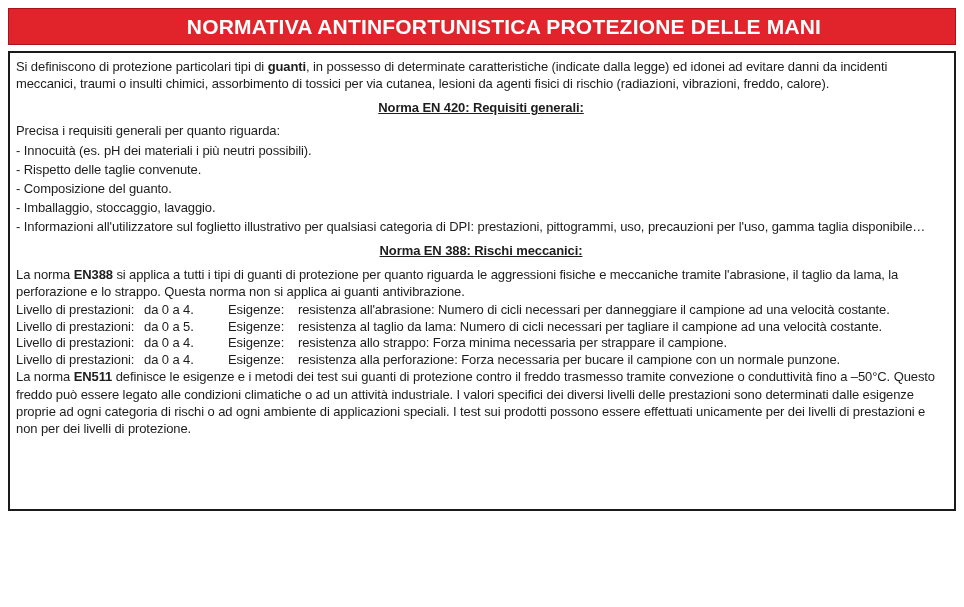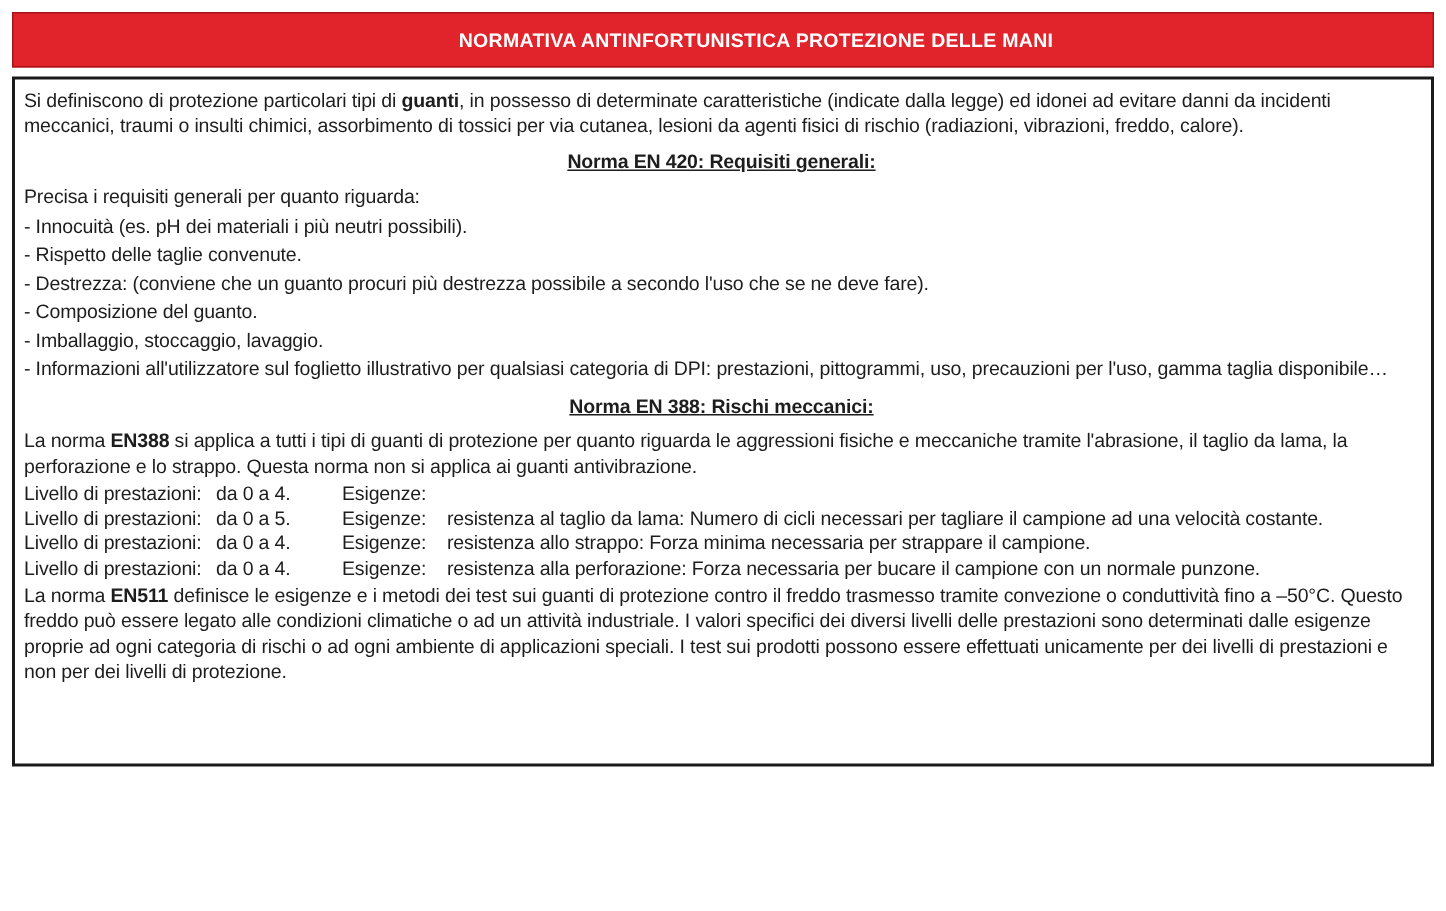--- a/index.html
+++ b/index.html
@@ -19,21 +19,21 @@
   .titlebar {
     box-sizing: border-box;
     height: 37px;
     background: #e1232b;
     border: 1px solid #a9131a;
     display: flex; align-items: center; justify-content: center;
   }
   .titlebar h1 {
     margin: 0;
     color: #ffffff;
-    font-size: 13px;
+    font-size: 21px;
     font-weight: bold;
     letter-spacing: 0.2px;
     white-space: nowrap;
     padding-left: 44px;
   }
   .docbox {
     box-sizing: border-box;
     margin-top: 6px;
     height: 460px;
     border: 2px solid #1a1a1a;
@@ -75,33 +75,33 @@
 
     <p><span>Si definiscono di protezione particolari tipi di </span><b>guanti</b><span>, in possesso di determinate caratteristiche (indicate dalla legge) ed idonei ad evitare danni da incidenti meccanici, traumi o insulti chimici, assorbimento di tossici per via cutanea, lesioni da agenti fisici di rischio (radiazioni, vibrazioni, freddo, calore).</span></p>
 
 
     <div class="sec-head">Norma EN 420: Requisiti generali:</div>
 
     <p class="lead">Precisa i requisiti generali per quanto riguarda:</p>
 
     <p class="bullet">- Innocuità (es. pH dei materiali i più neutri possibili).</p>
     <p class="bullet">- Rispetto delle taglie convenute.</p>
-    <p class="bullet">- Destrezza: (conviene che un guanto procuri più destrezza possibile a secondo l'uso che se ne deve fare).</p>
     <p class="bullet">- Composizione del guanto.</p>
     <p class="bullet">- Imballaggio, stoccaggio, lavaggio.</p>
     <p class="bullet">- Informazioni all'utilizzatore sul foglietto illustrativo per qualsiasi categoria di DPI: prestazioni, pittogrammi, uso, precauzioni per l'uso, gamma taglia disponibile…</p>
 
     <div class="sec-head">Norma EN 388: Rischi meccanici:</div>
 
     <p><span>La norma </span><b>EN388</b><span> si applica a tutti i tipi di guanti di protezione per quanto riguarda le aggressioni fisiche e meccaniche tramite l'abrasione, il taglio da lama, la perforazione e lo strappo. Questa norma non si applica ai guanti antivibrazione.</span></p>
 
     <div class="prow">
       <span class="lbl">Livello di prestazioni:</span>
       <span class="rng">da 0 a 4.</span>
       <span class="esg">Esigenze:</span>
+      <span class="txt">resistenza all'abrasione:  Numero di cicli necessari per danneggiare il campione ad una velocità costante.</span>
     </div>
     <div class="prow">
       <span class="lbl">Livello di prestazioni:</span>
       <span class="rng">da 0 a 5.</span>
       <span class="esg">Esigenze:</span>
       <span class="txt">resistenza al taglio da lama: Numero di cicli necessari per tagliare il campione ad una velocità costante.</span>
     </div>
     <div class="prow">
       <span class="lbl">Livello di prestazioni:</span>
       <span class="rng">da 0 a 4.</span>

